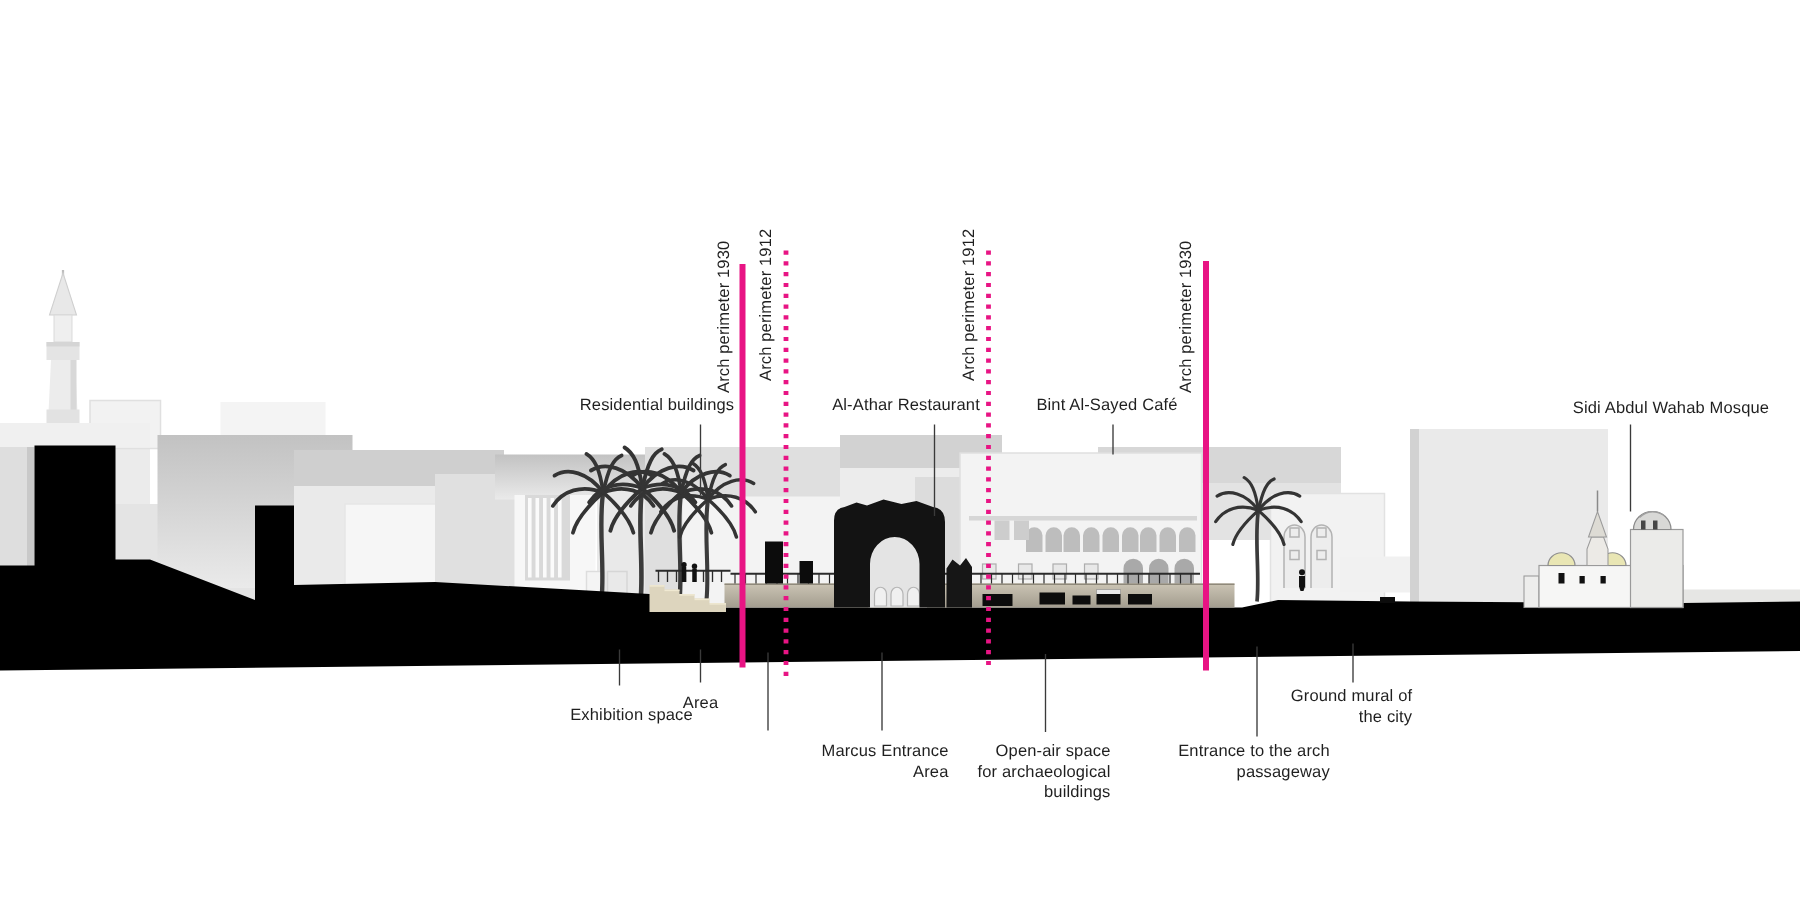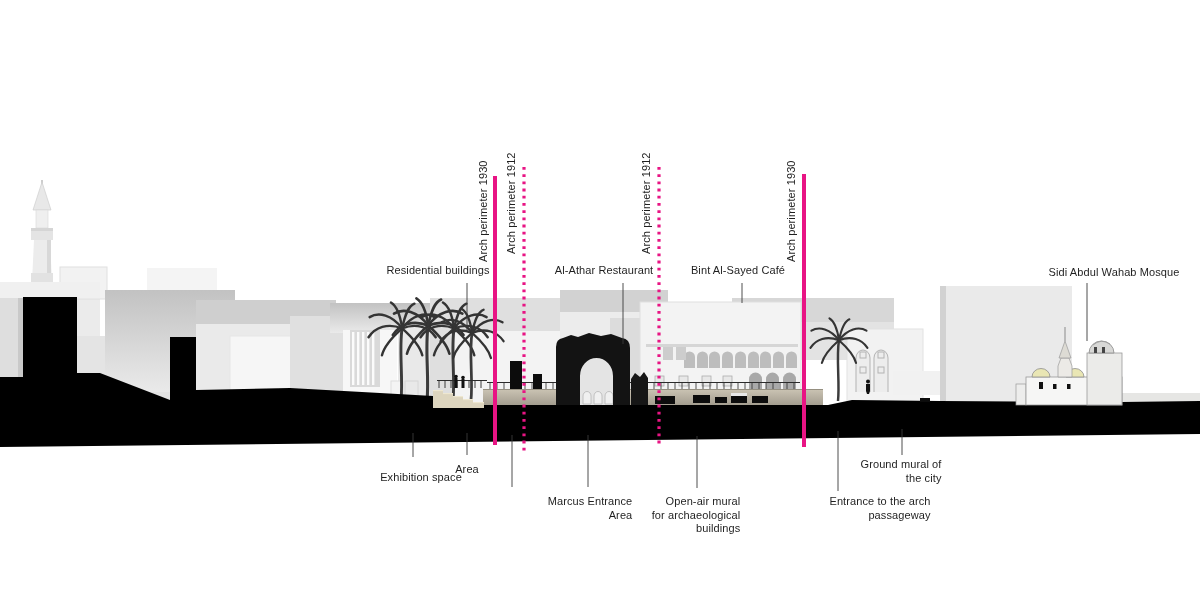--- a/index.html
+++ b/index.html
@@ -308,25 +308,25 @@
     <span>Exhibition space</span>
   </div>
   <div class="lbl" style="left:467px;top:463px;">
     <span>Area</span>
   </div>
   <div class="lbl" style="left:590px;top:495px;">
     <span>Marcus Entrance</span>
     <span>Area</span>
   </div>
   <div class="lbl" style="left:696px;top:495px;">
-    <span>Open-air mural</span>
+    <span>Open-air space</span>
     <span>for archaeological</span>
     <span>buildings</span>
   </div>
-  <div class="lbl" style="left:880px;top:495px;">
+  <div class="lbl" style="left:836px;top:495px;">
     <span>Entrance to the arch</span>
     <span>passageway</span>
   </div>
   <div class="lbl" style="left:901px;top:458px;">
     <span>Ground mural of</span>
     <span>the city</span>
   </div>
 
 </div>
 

